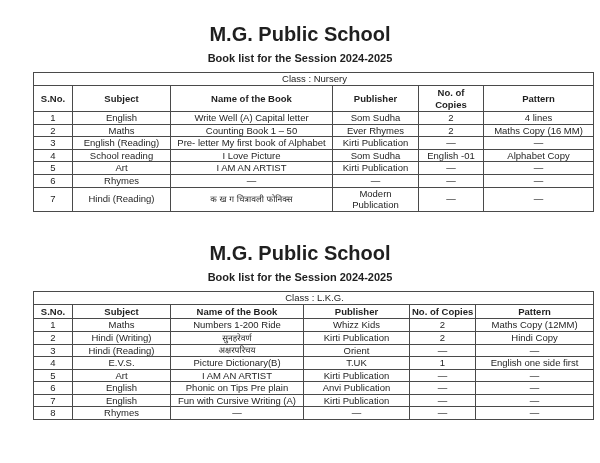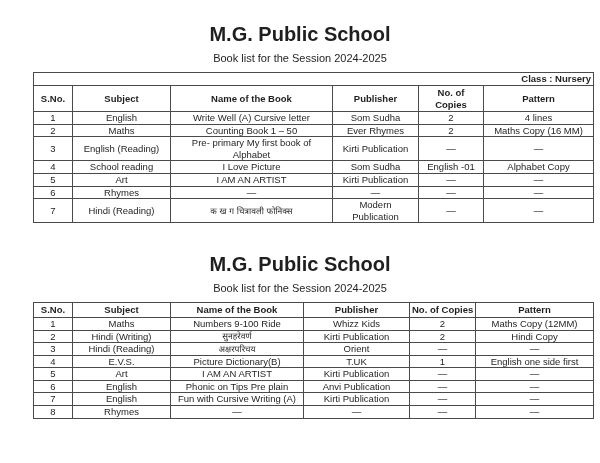--- a/index.html
+++ b/index.html
@@ -26,43 +26,43 @@
     margin: 0;
     font-size: 20px;
     line-height: 1.15;
     font-weight: bold;
     text-align: center;
     letter-spacing: 0px;
   }
   h2.book-subtitle {
     margin: 6px 0 8px 0;
     font-size: 11px;
-    font-weight: normal;
+    font-weight: bold;
     text-align: center;
   }
   table.booklist-table {
     border-collapse: collapse;
     table-layout: fixed;
     width: 560px;
     margin-left: 33px;
     font-size: 9.5px;
     color: #1f1f1f;
   }
   table.booklist-table td,
   table.booklist-table th {
     border: 1px solid #4a4a4a;
     text-align: center;
     vertical-align: middle;
     padding: 0 2px;
     line-height: 1.22;
     overflow: hidden;
   }
   tr.class-row td {
-    text-align: right;
-    font-weight: bold;
+    text-align: center;
+    font-weight: normal;
     height: 12px;
     padding-left: 4px;
   }
   tr.head-row th {
     font-weight: bold;
     padding: 1px 2px;
   }
   tr.data-row td { height: 11.5px; }
   th.nowrap { white-space: nowrap; }
   td.devanagari {
@@ -99,37 +99,37 @@
           <th>Name of the Book</th>
           <th>Publisher</th>
           <th>No. of Copies</th>
           <th>Pattern</th>
         </tr>
       </thead>
       <tbody>
         <tr class="data-row">
           <td>1</td>
           <td>English</td>
-          <td>Write Well (A) Cursive letter</td>
+          <td>Write Well (A) Capital letter</td>
           <td>Som Sudha</td>
           <td>2</td>
           <td>4 lines</td>
         </tr>
         <tr class="data-row">
           <td>2</td>
           <td>Maths</td>
           <td>Counting Book 1 – 50</td>
           <td>Ever Rhymes</td>
           <td>2</td>
           <td>Maths Copy (16 MM)</td>
         </tr>
         <tr class="data-row">
           <td>3</td>
           <td>English (Reading)</td>
-          <td>Pre- primary My first book of Alphabet</td>
+          <td>Pre- letter My first book of Alphabet</td>
           <td>Kirti Publication</td>
           <td>—</td>
           <td>—</td>
         </tr>
         <tr class="data-row">
           <td>4</td>
           <td>School reading</td>
           <td>I Love Picture</td>
           <td>Som Sudha</td>
           <td>English -01</td>
@@ -170,34 +170,37 @@
     <table class="booklist-table">
       <colgroup>
         <col style="width:39px">
           <col style="width:98px">
           <col style="width:133px">
         <col style="width:106px">
           <col style="width:66px">
           <col style="width:118px">
       </colgroup>
       <thead>
+        <tr class="class-row">
+          <td colspan="6">Class : L.K.G.</td>
+        </tr>
         <tr class="head-row">
           <th>S.No.</th>
           <th>Subject</th>
           <th>Name of the Book</th>
           <th>Publisher</th>
           <th class="nowrap">No. of Copies</th>
           <th>Pattern</th>
         </tr>
       </thead>
       <tbody>
         <tr class="data-row">
           <td>1</td>
           <td>Maths</td>
-          <td>Numbers 9-100 Ride</td>
+          <td>Numbers 1-200 Ride</td>
           <td>Whizz Kids</td>
           <td>2</td>
           <td>Maths Copy (12MM)</td>
         </tr>
         <tr class="data-row">
           <td>2</td>
           <td>Hindi (Writing)</td>
           <td class="devanagari">सुनहरेवर्ण</td>
           <td>Kirti Publication</td>
           <td>2</td>

